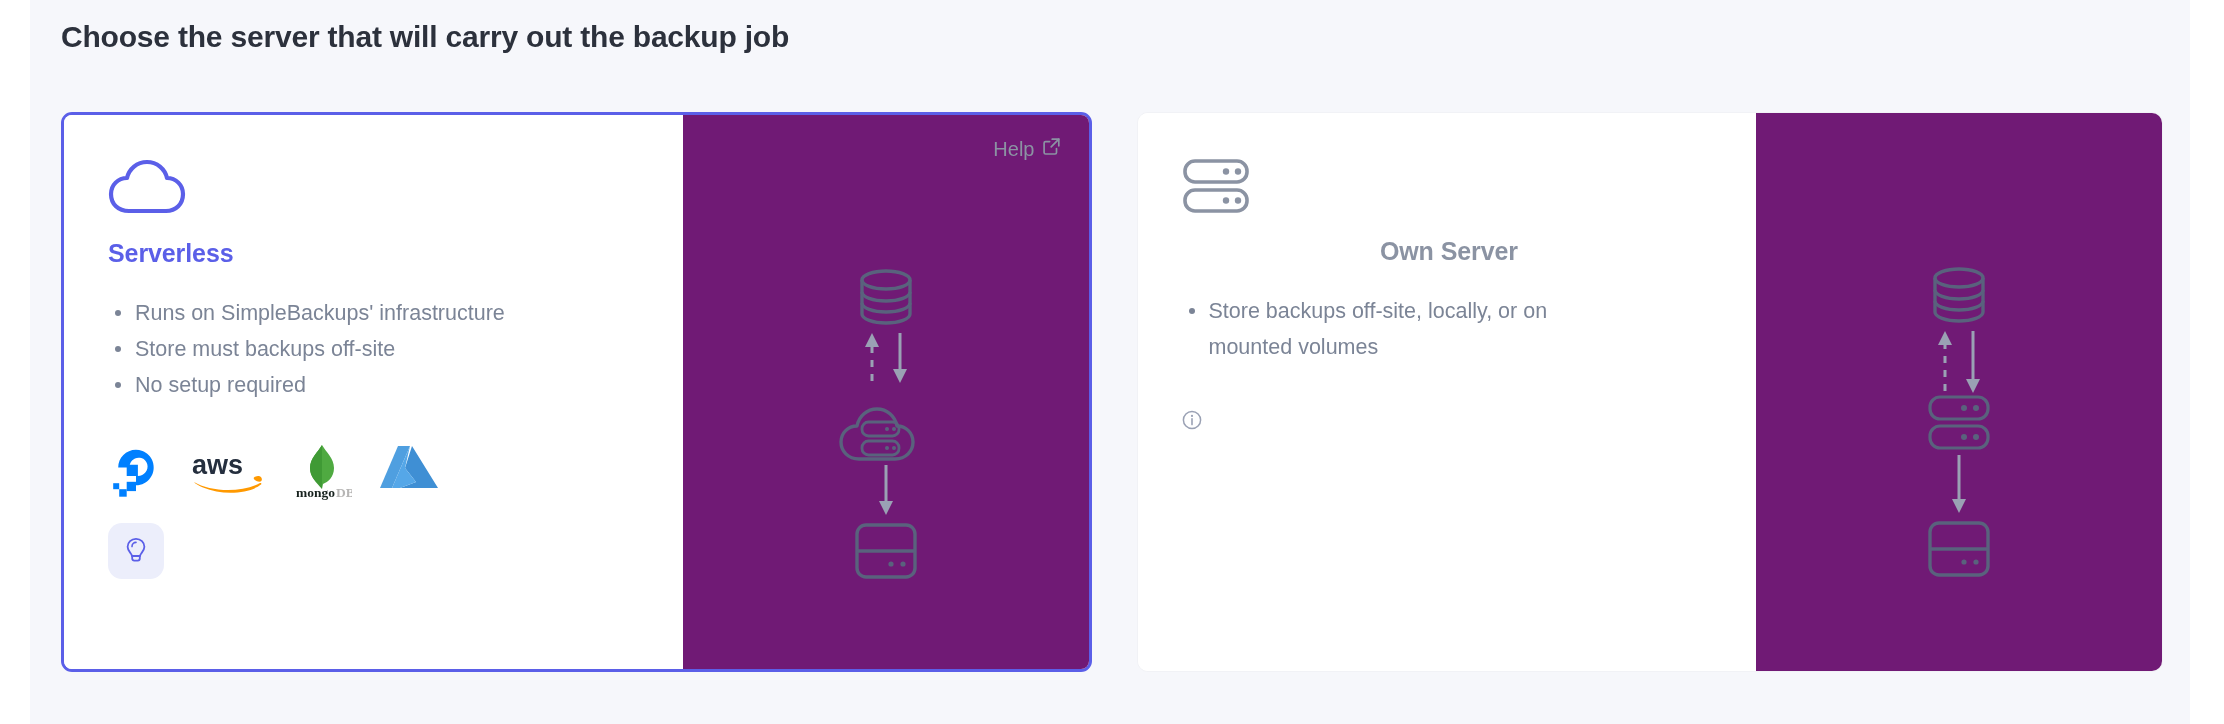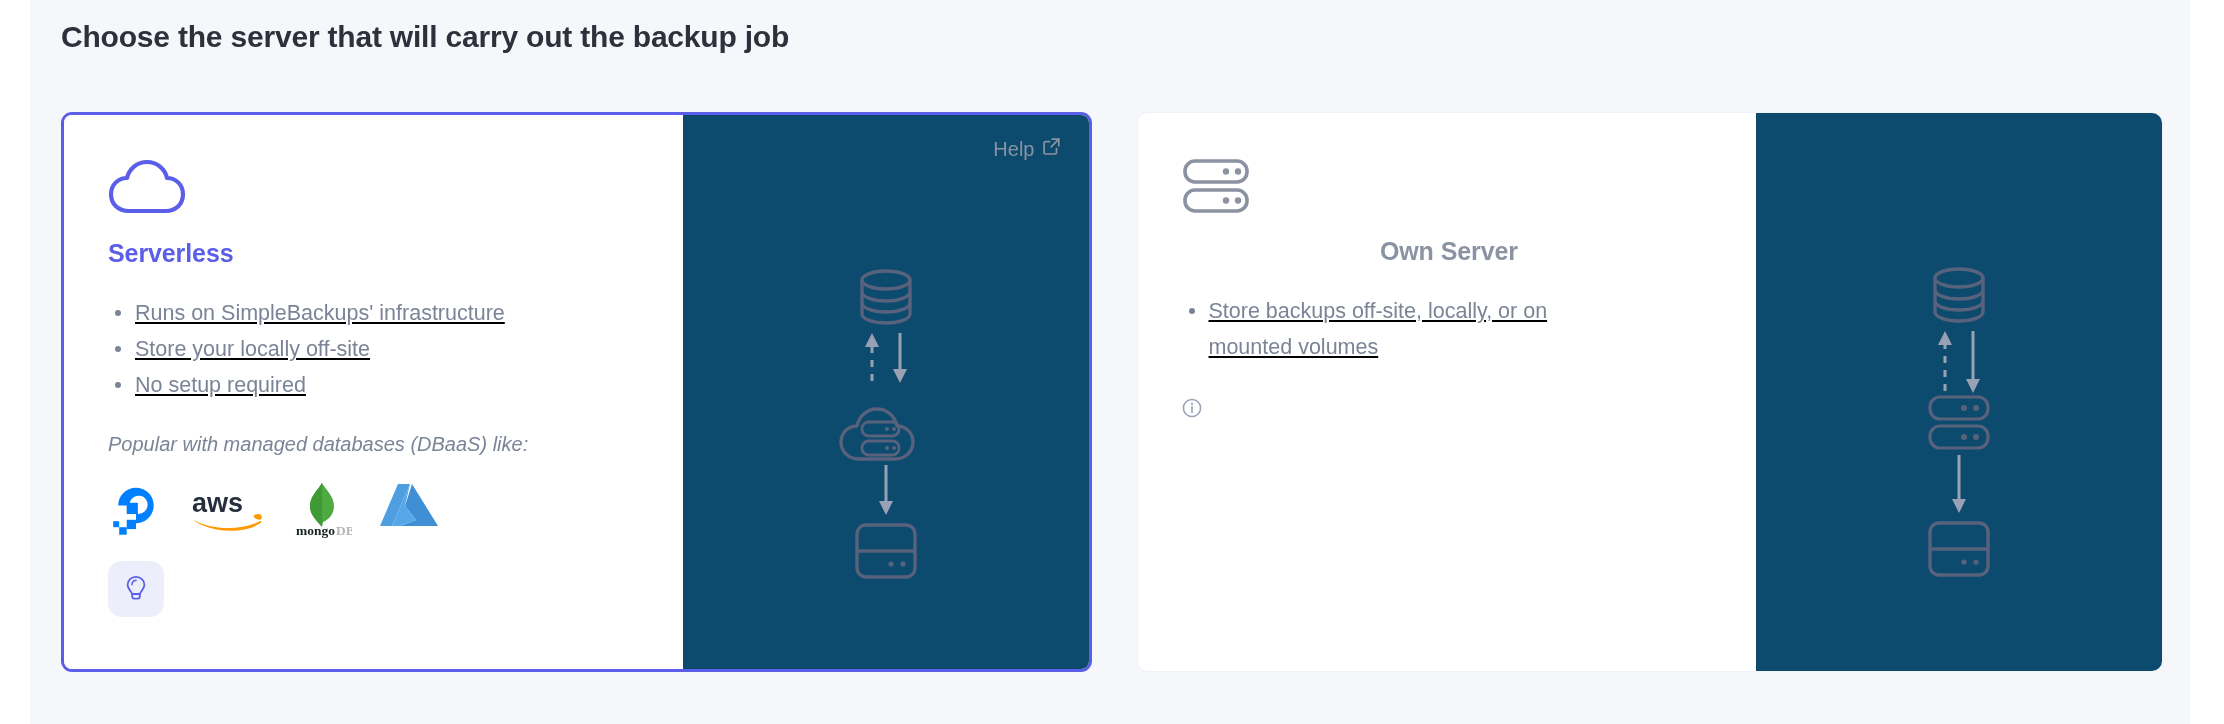--- a/index.html
+++ b/index.html
@@ -48,38 +48,37 @@
   }
   .card-left {
     position: relative;
     flex: 0 0 60.4%;
     background: #ffffff;
     padding: 44px 40px 4px 44px;
   }
   .card-right {
     position: relative;
     flex: 1 1 auto;
-    background: #0c4a6e;
+    background: #701a75;
   }
 
   
   .head-icon { display: block; height: 58px; margin-bottom: 22px; }
   .card-title {
     font-size: 25px;
     font-weight: 700;
     margin-bottom: 27px;
     letter-spacing: -0.1px;
   }
   .card.selected .card-title { color: #5b5fe8; }
   .card.unselected .card-title { color: #8b93a3; text-align: center; }
 
   ul.bullets {
     list-style: none;
-    margin: 0 0 26px 0;
-    text-decoration: underline;
+    margin: 0 0 38px 0;
   }
   ul.bullets li {
     position: relative;
     font-size: 21.5px;
     line-height: 36px;
     color: #7b8496;
     padding-left: 27px;
     max-width: 450px;
   }
   ul.bullets li::before {
@@ -163,27 +162,24 @@
           <svg width="78" height="58" viewBox="0 0 78 58" fill="none">
             <path d="M21 52 C10 52 3 45 3 35 C3 26 10 19 19 19 C21 10 29 3 39 3 C49 3 57 10 59 19
                      C68 19 75 26 75 35 C75 45 68 52 58 52 Z" stroke="#5b5fe8" stroke-width="4.2" stroke-linejoin="round" fill="none"></path>
           </svg>
         </span>
 
         <div class="card-title">Serverless</div>
 
         <ul class="bullets">
           <li>Runs on SimpleBackups' infrastructure</li>
-          <li>Store your locally off-site</li>
+          <li>Store must backups off-site</li>
           <li>No setup required</li>
         </ul>
 
-        <div class="note plain">
-          <span>Popular with managed databases (DBaaS) like:</span>
-        </div>
 
         <div class="logos">
 
           <span class="logo">
             <svg width="56" height="56" viewBox="0 0 56 56" fill="none">
               <path d="M28 54.5 V43.2 C39.9 43.2 49.1 31.4 44.5 18.9 C42.8 14.3 39.1 10.6 34.5 8.9
                        C22 4.3 10.2 13.5 10.2 25.4 H21.4 C21.4 19.2 26.9 14.3 33.3 16.1
                        C36.1 16.9 38.4 19.2 39.2 22 C41 28.4 36.1 33.9 29.9 33.9 V22.7 H18.7 V33.9
                        H28 V54.5 Z" fill="#0080ff"></path>
               <rect x="18.7" y="39.8" width="9.3" height="9.3" fill="#0080ff"></rect>

